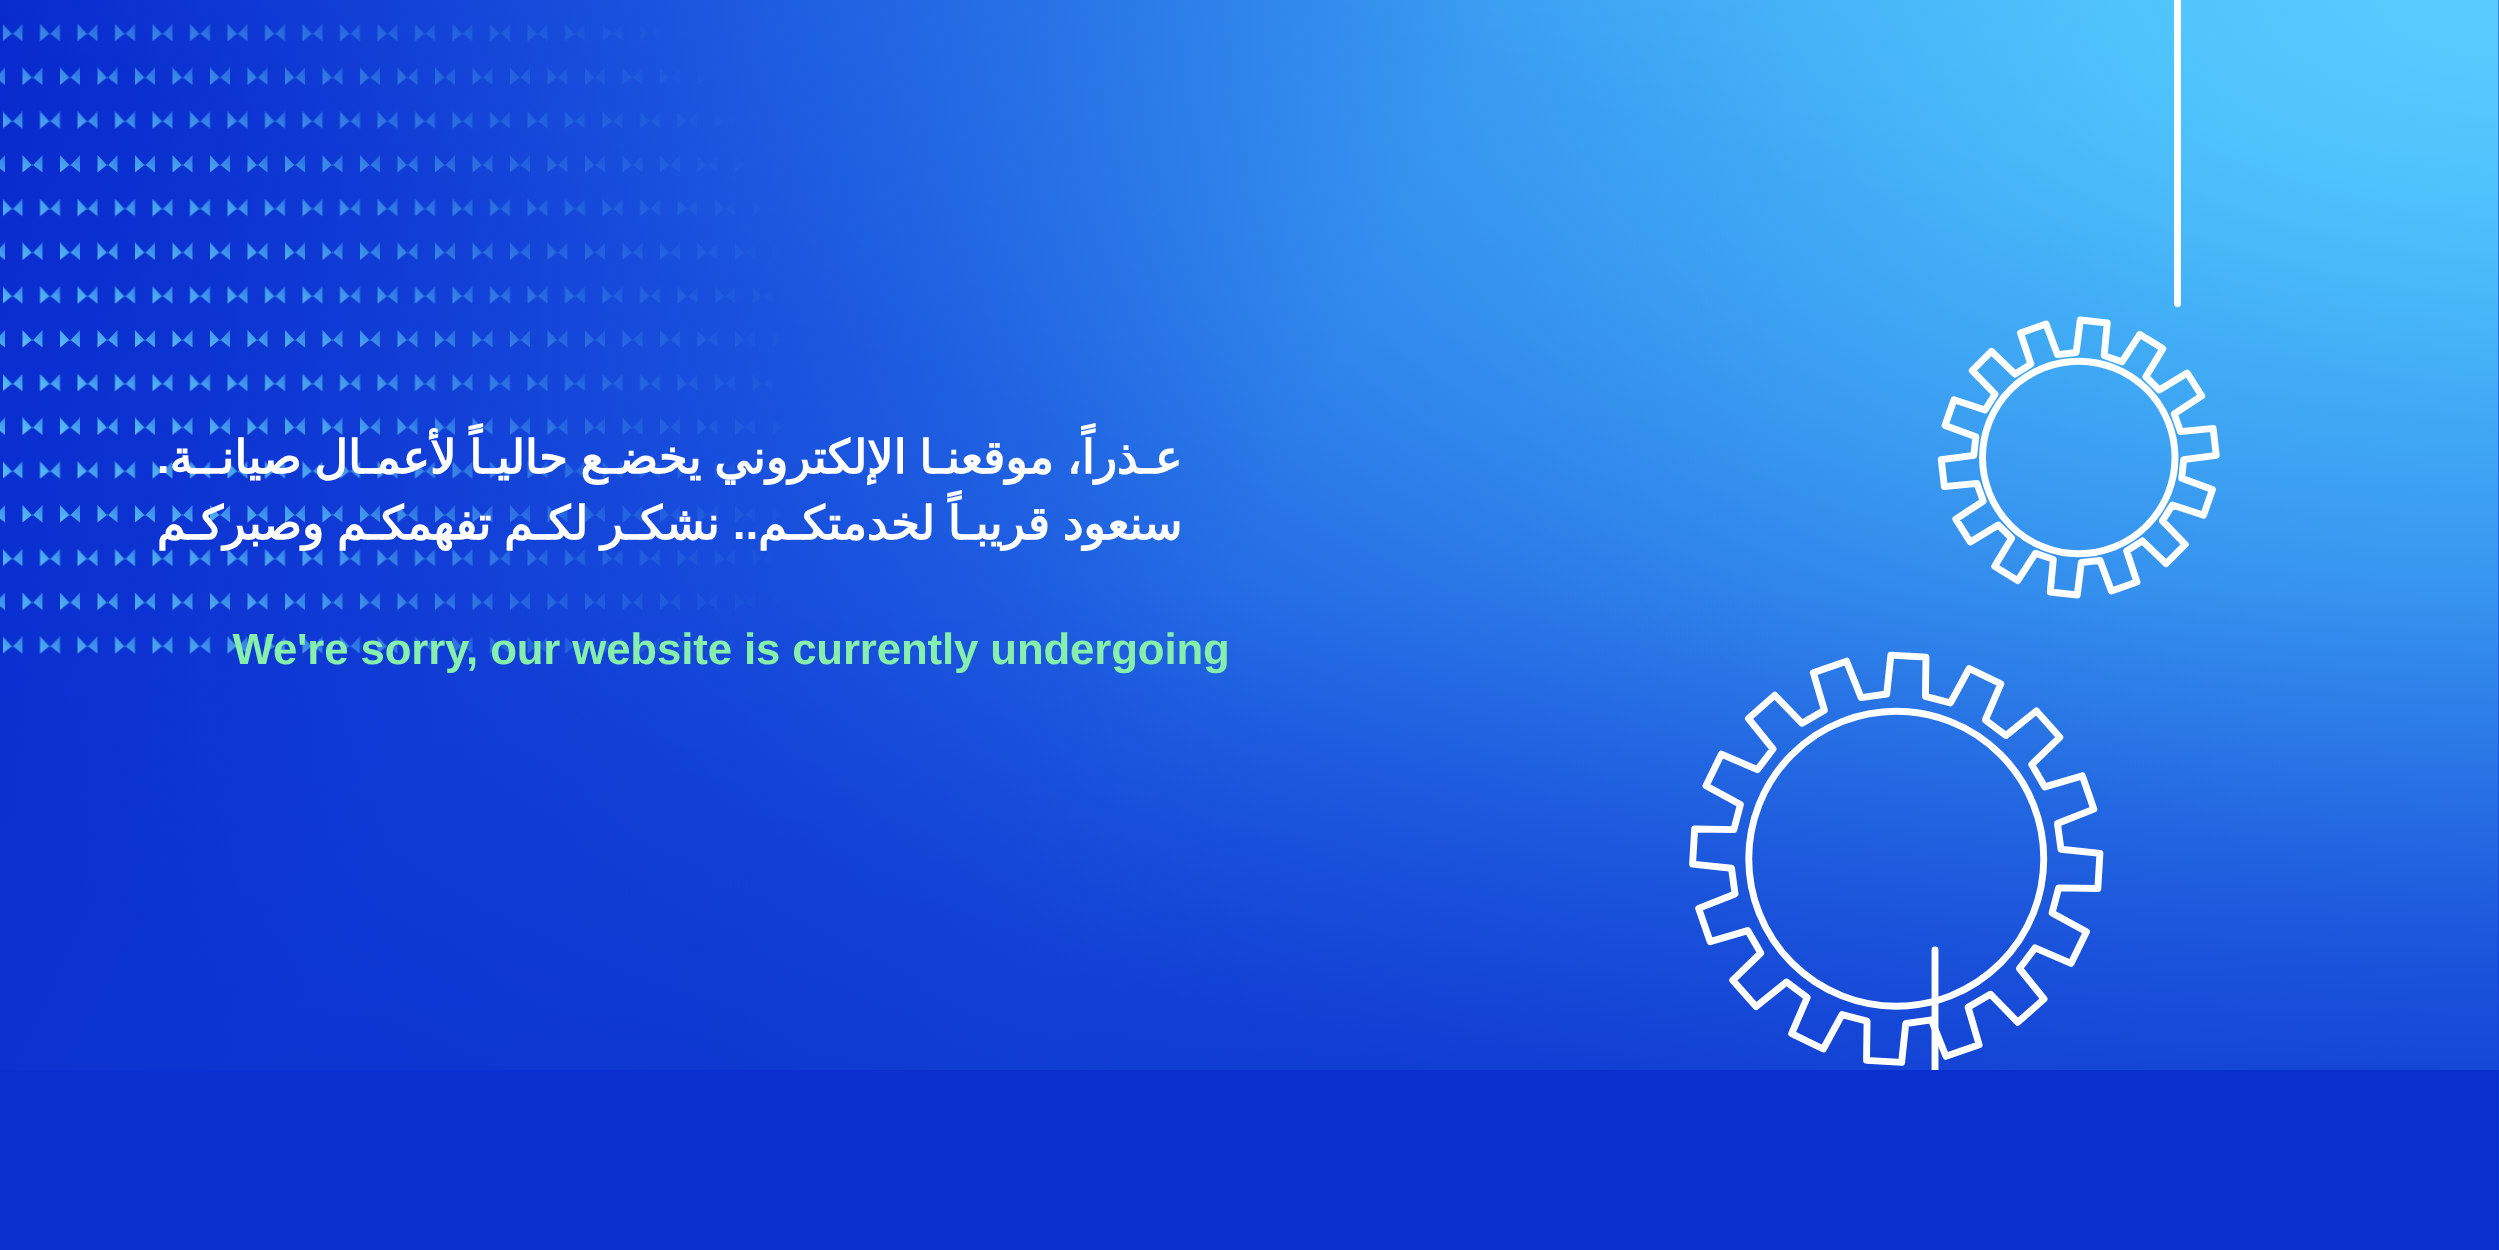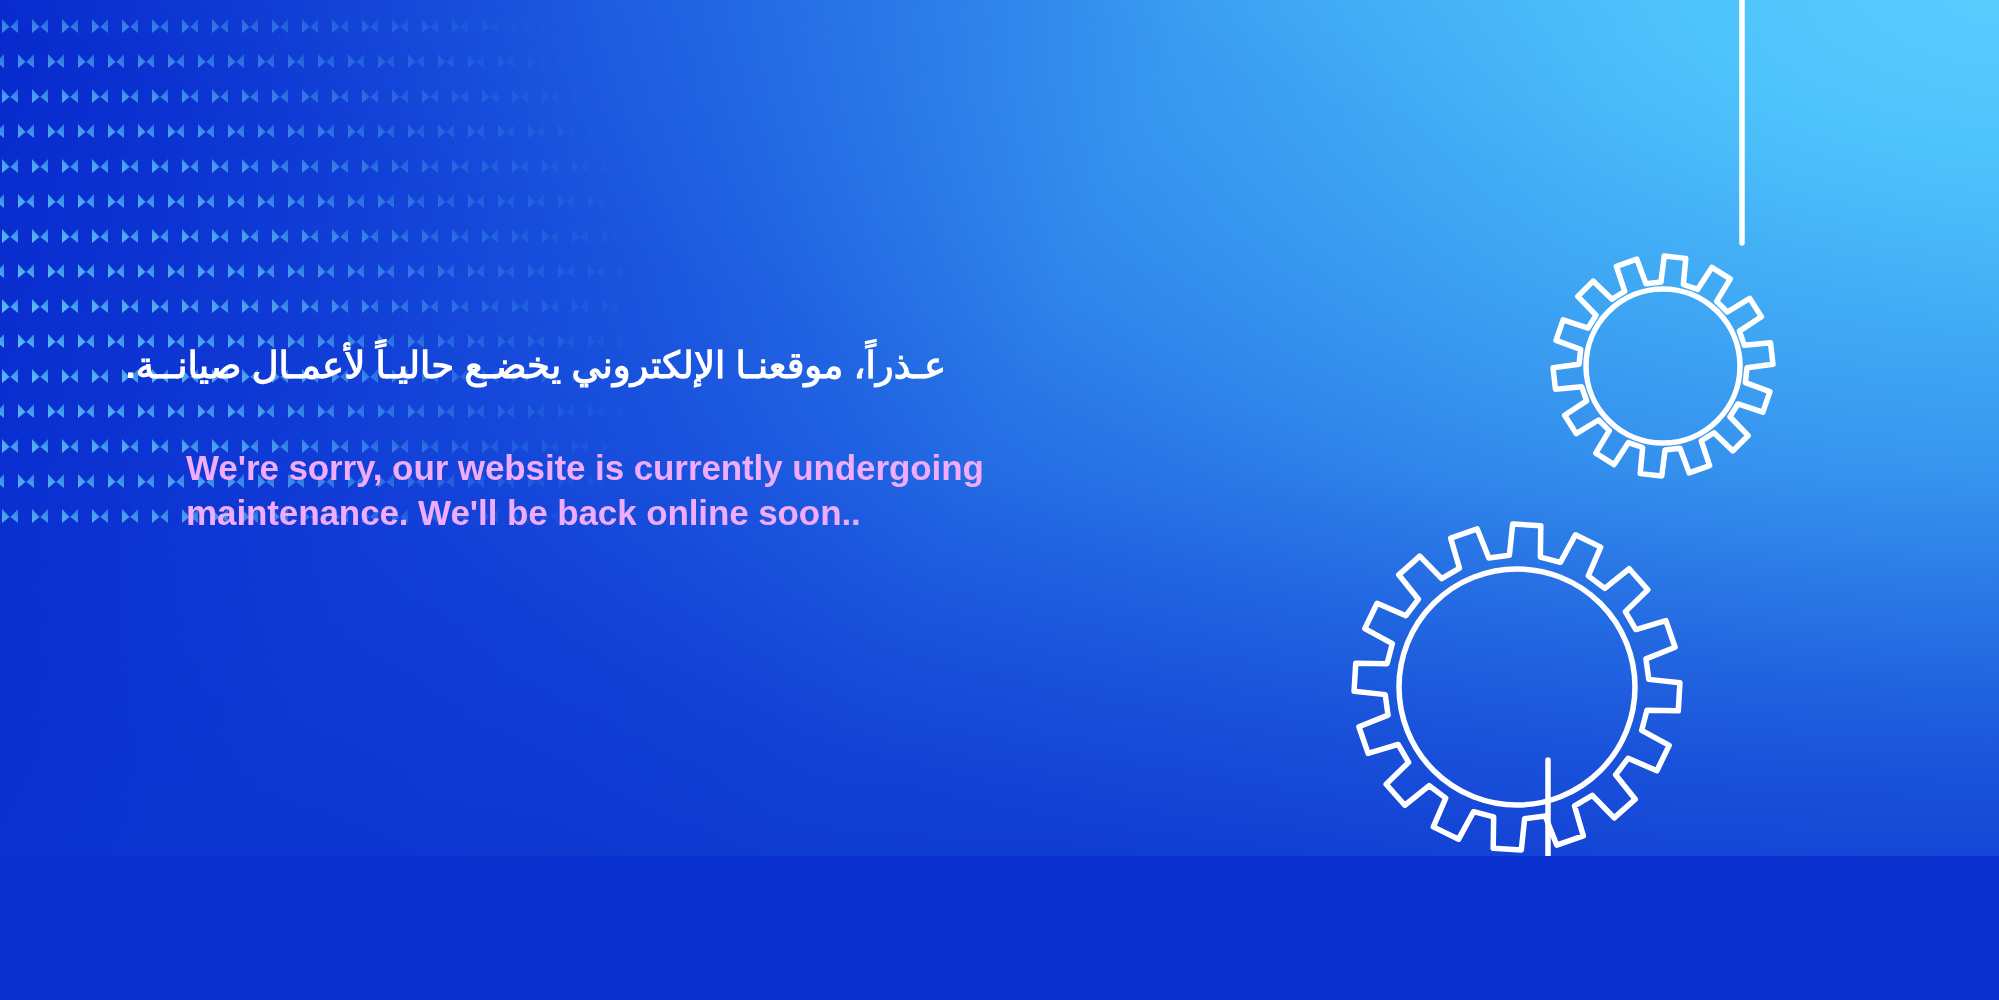--- a/index.html
+++ b/index.html
@@ -86,21 +86,21 @@
     font-size: 37px;
     font-weight: 700;
     line-height: 1.42;
     letter-spacing: 0px;
     width: 760px;
     margin: 0;
   }
   .arabic .ar-line { display: block; white-space: nowrap; }
   .gap { height: 52px; }
   .english {
-    color: #f0abfc;
+    color: #86efac;
     font-size: 35px;
     font-weight: 700;
     line-height: 1.30;
     letter-spacing: -0.1px;
     margin: 0;
   }
   .english .en-line { display: block; white-space: nowrap; }
 </style>
 </head>
 <body>
@@ -527,21 +527,21 @@
 
         <path id="largeGearTeeth" d="M1512.70,524.06 L1540.78,525.74 L1540.35,557.08 L1560.38,562.33 L1575.38,534.81 L1600.68,547.12 L1588.29,575.91 L1604.79,588.42 L1629.18,568.74 L1647.84,589.79 L1625.38,611.64 L1635.83,629.52 L1665.89,620.67 L1675.08,647.26 L1645.96,658.85 L1648.78,679.37 L1679.94,682.70 L1678.26,710.78 L1646.92,710.35 L1641.67,730.38 L1669.19,745.38 L1656.88,770.68 L1628.09,758.29 L1615.58,774.79 L1635.26,799.18 L1614.21,817.84 L1592.36,795.38 L1574.48,805.83 L1583.33,835.89 L1556.74,845.08 L1545.15,815.96 L1524.63,818.78 L1521.30,849.94 L1493.22,848.26 L1493.65,816.92 L1473.62,811.67 L1458.62,839.19 L1433.32,826.88 L1445.71,798.09 L1429.21,785.58 L1404.82,805.26 L1386.16,784.21 L1408.62,762.36 L1398.17,744.48 L1368.11,753.33 L1358.92,726.74 L1388.04,715.15 L1385.22,694.63 L1354.06,691.30 L1355.74,663.22 L1387.08,663.65 L1392.33,643.62 L1364.81,628.62 L1377.12,603.32 L1405.91,615.71 L1418.42,599.21 L1398.74,574.82 L1419.79,556.16 L1441.64,578.62 L1459.52,568.17 L1450.67,538.11 L1477.26,528.92 L1488.85,558.04 L1509.37,555.22 Z"></path>
         <circle cx="1517" cy="687" r="118"></circle>
       </g>
     </svg>
   </div>
 
   <div class="copy">
     <div class="arabic">
       <span class="ar-line">عـذراً، موقعنـا الإلكتروني يخضـع حاليـاً لأعمـال صيانــة.</span>
+      <span class="ar-line">سنعود قريبـاً لخدمتكـم.. نشكـر لكـم تفهمكـم وصبركـم</span>
     </div>
     <div class="gap"></div>
     <div class="english">
       <span class="en-line">We're sorry, our website is currently undergoing</span>
-      <span class="en-line">maintenance. We'll be back online soon..</span>
     </div>
   </div>
 
 </div>
 
 </body></html>

